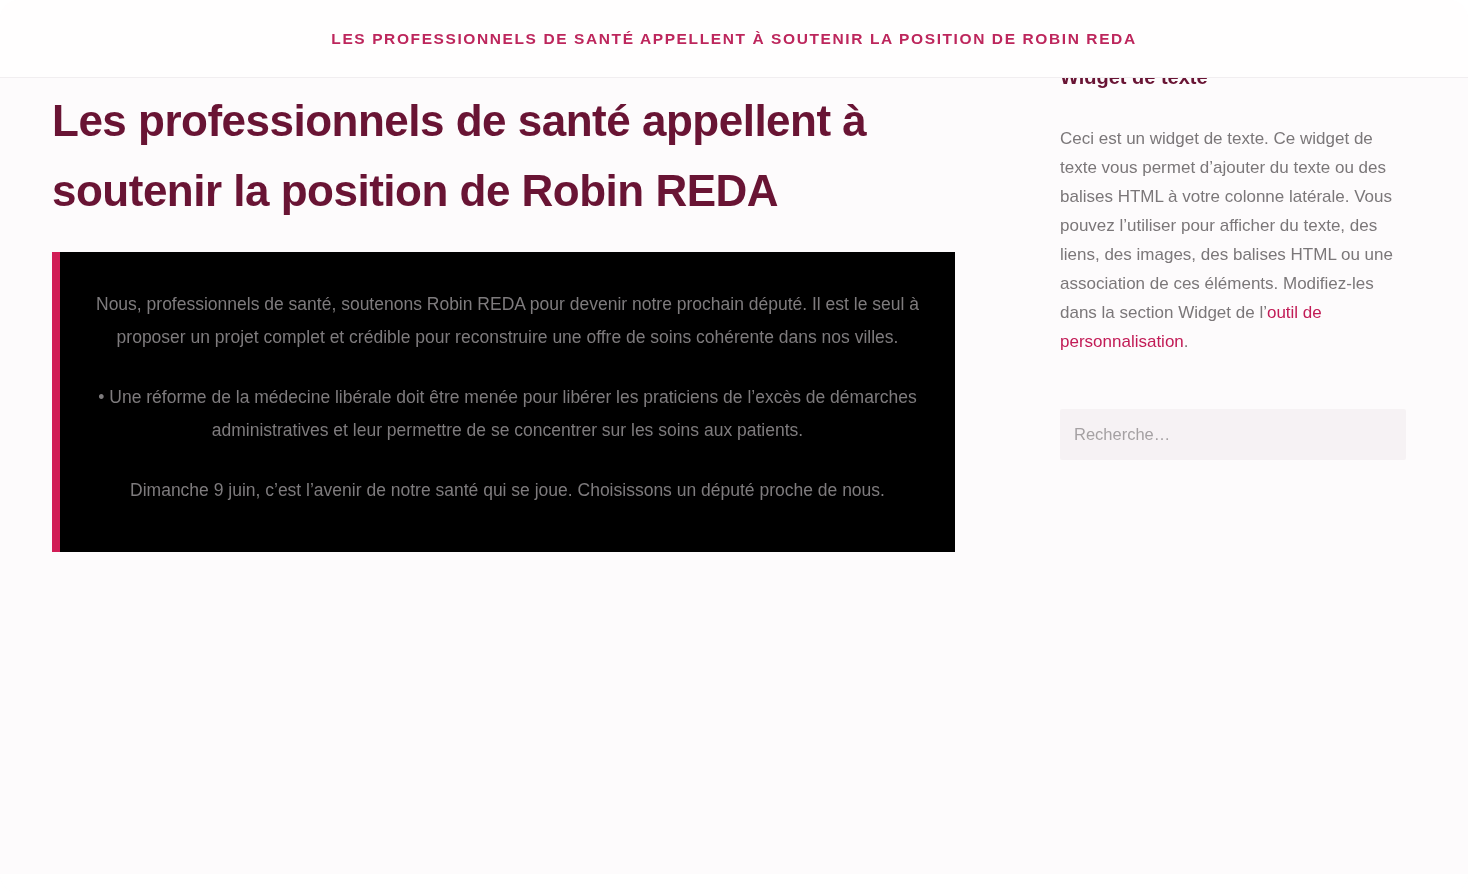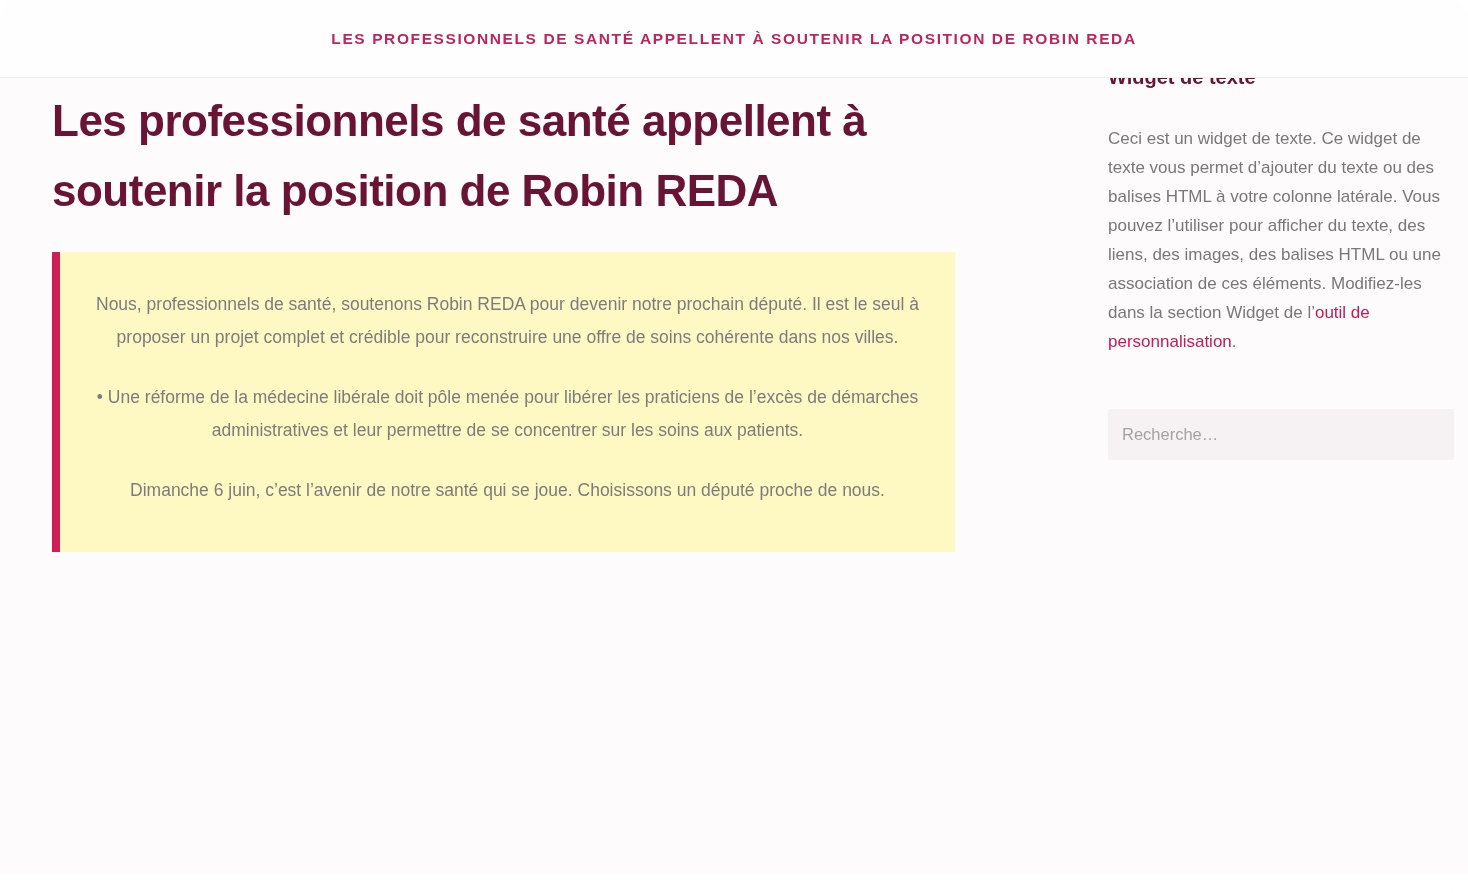--- a/index.html
+++ b/index.html
@@ -49,35 +49,35 @@
   h1.page-title {
     color: #691434;
     font-size: 44px;
     line-height: 70px;
     font-weight: 700;
     letter-spacing: -0.5px;
     margin-bottom: 26px;
   }
   blockquote.article-quote {
     width: 903px;
-    background: #fef9c3;
+    background: #000000;
     border-left: 8px solid #d11d56;
     padding: 36px 36px 45px 36px;
     text-align: center;
     color: #7e7b7d;
     font-size: 17.5px;
     line-height: 33px;
   }
   blockquote.article-quote p { margin: 0 0 27px 0; }
   blockquote.article-quote p:last-child { margin-bottom: 0; }
 
   
   .sidebar {
     position: absolute;
-    left: 1108px;
+    left: 1060px;
     top: 64px;
     width: 346px;
     z-index: 2;
   }
   .widget-title {
     color: #691434;
     font-size: 20px;
     line-height: 26px;
     font-weight: 700;
   }
@@ -124,22 +124,22 @@
 
   <header class="site-header">
     <a class="site-header-title">LES PROFESSIONNELS DE SANTÉ APPELLENT À SOUTENIR LA POSITION DE ROBIN REDA</a>
   </header>
 
   <main class="main-col">
     <h1 class="page-title">Les professionnels de santé appellent à soutenir la position de Robin REDA</h1>
 
     <blockquote class="article-quote">
       <p>Nous, professionnels de santé, soutenons Robin REDA pour devenir notre prochain député. Il est le seul à proposer un projet complet et crédible pour reconstruire une offre de soins cohérente dans nos villes.</p>
-      <p>• Une réforme de la médecine libérale doit pôle menée pour libérer les praticiens de l’excès de démarches administratives et leur permettre de se concentrer sur les soins aux patients.</p>
-      <p>Dimanche 6 juin, c’est l’avenir de notre santé qui se joue. Choisissons un député proche de nous.</p>
+      <p>• Une réforme de la médecine libérale doit être menée pour libérer les praticiens de l’excès de démarches administratives et leur permettre de se concentrer sur les soins aux patients.</p>
+      <p>Dimanche 9 juin, c’est l’avenir de notre santé qui se joue. Choisissons un député proche de nous.</p>
     </blockquote>
   </main>
 
   <aside class="sidebar">
     <h2 class="widget-title">Widget de texte</h2>
 
     <p class="widget-text"><span>Ceci est un widget de texte. Ce widget de texte vous permet d’ajouter du texte ou des balises HTML à votre colonne latérale. Vous pouvez l’utiliser pour afficher du texte, des liens, des images, des balises HTML ou une association de ces éléments. Modifiez-les dans la section Widget de l’</span><a class="widget-link">outil de personnalisation</a><span>.</span></p>
 
     <input type="text" class="search-input" placeholder="Recherche…" style="">
   </aside>

